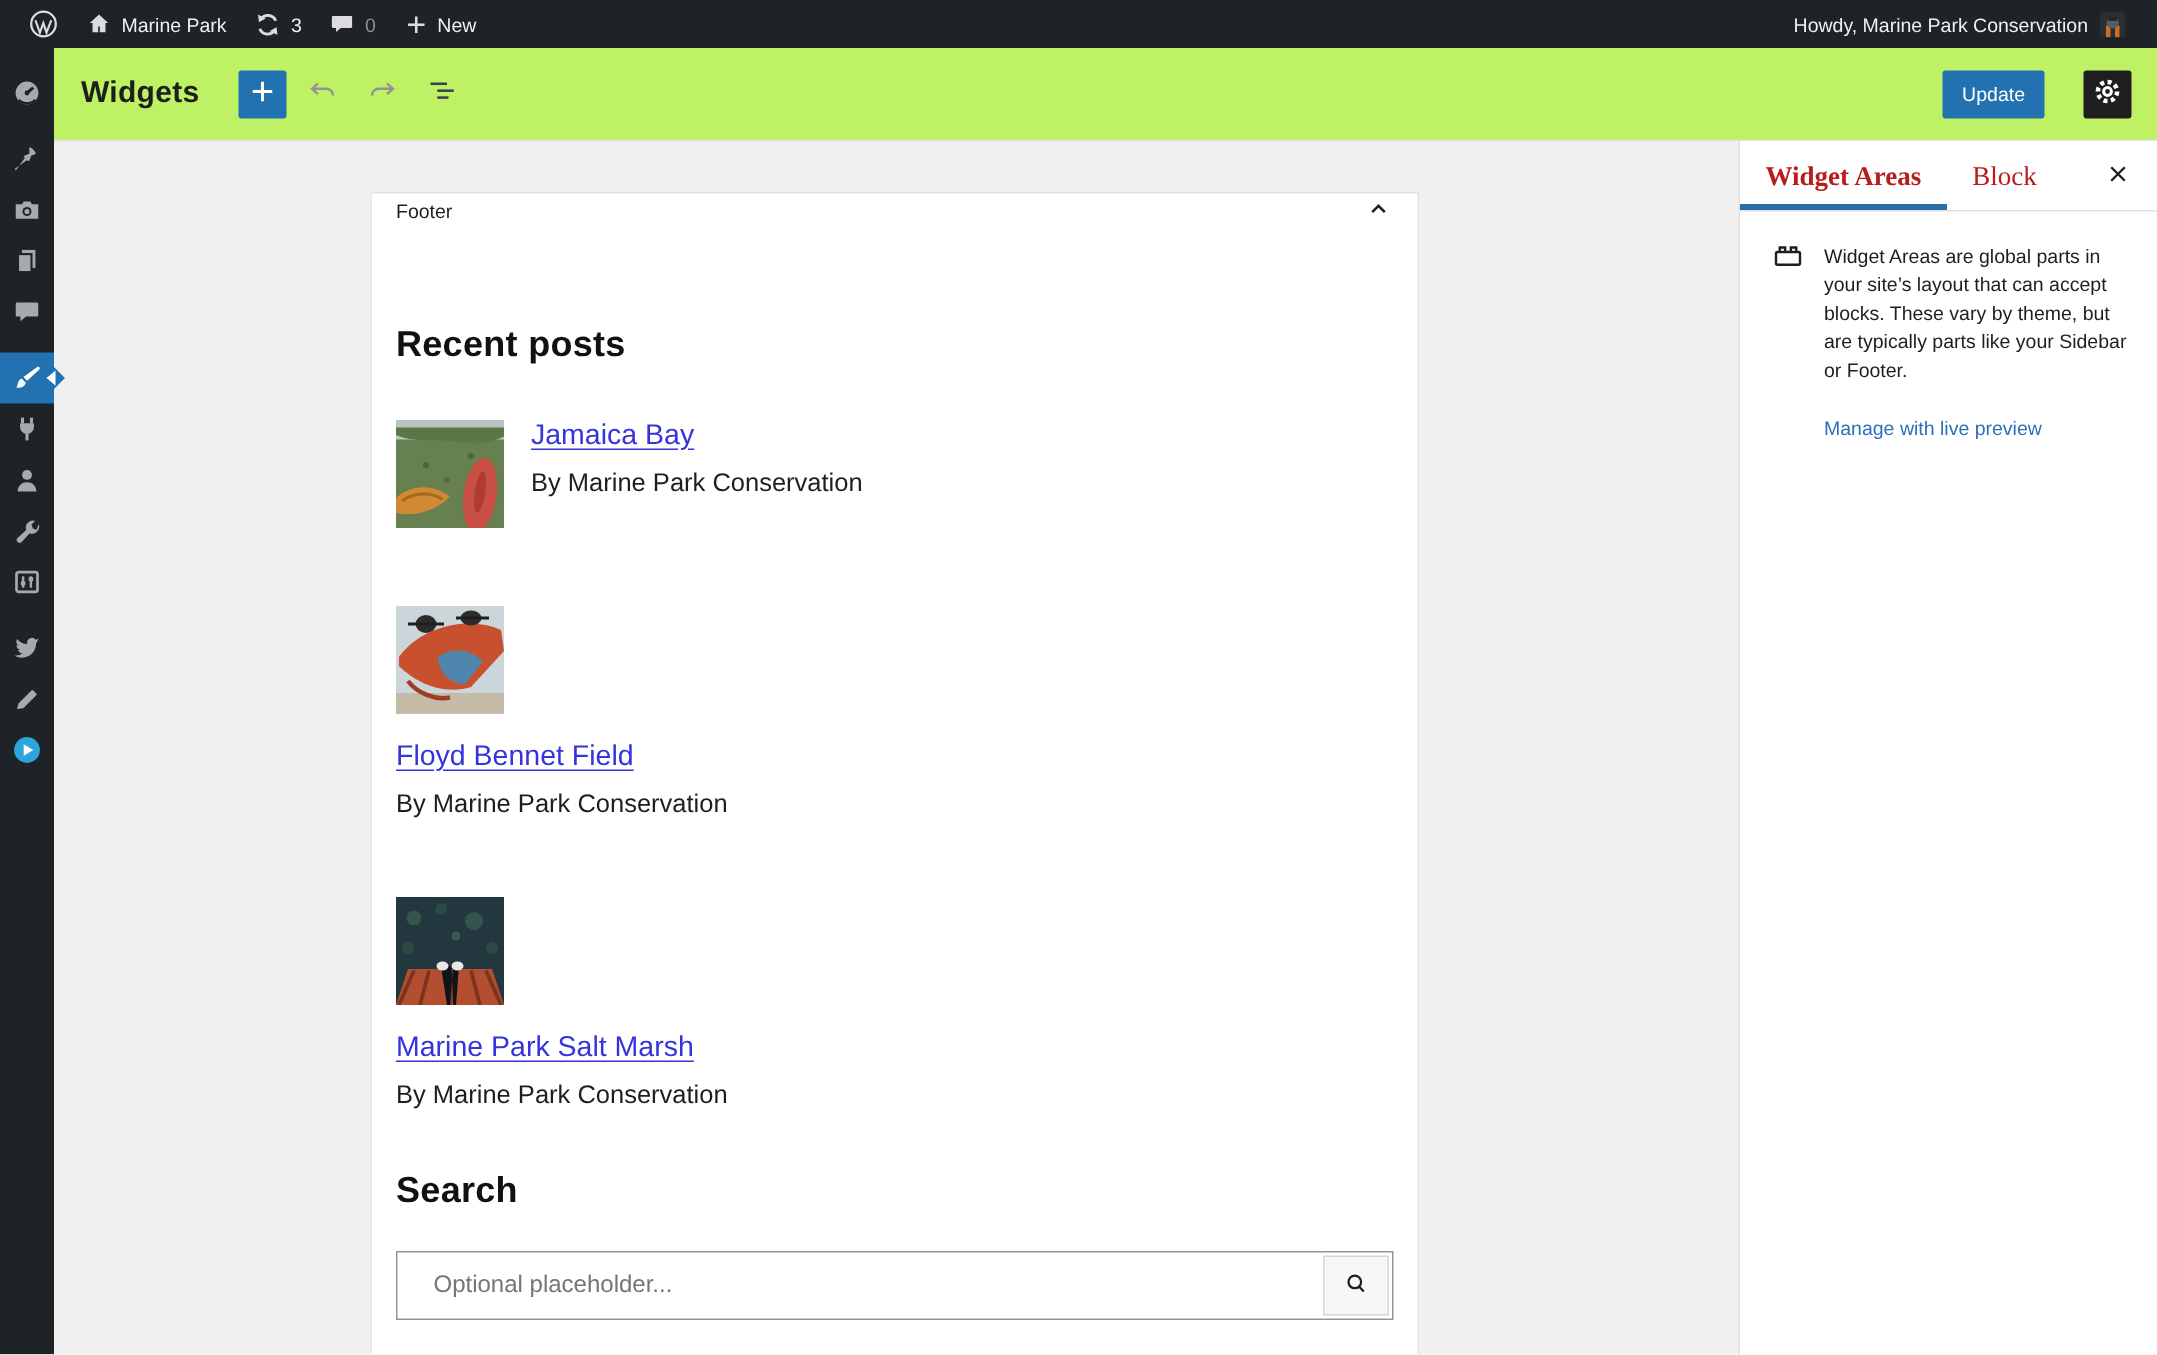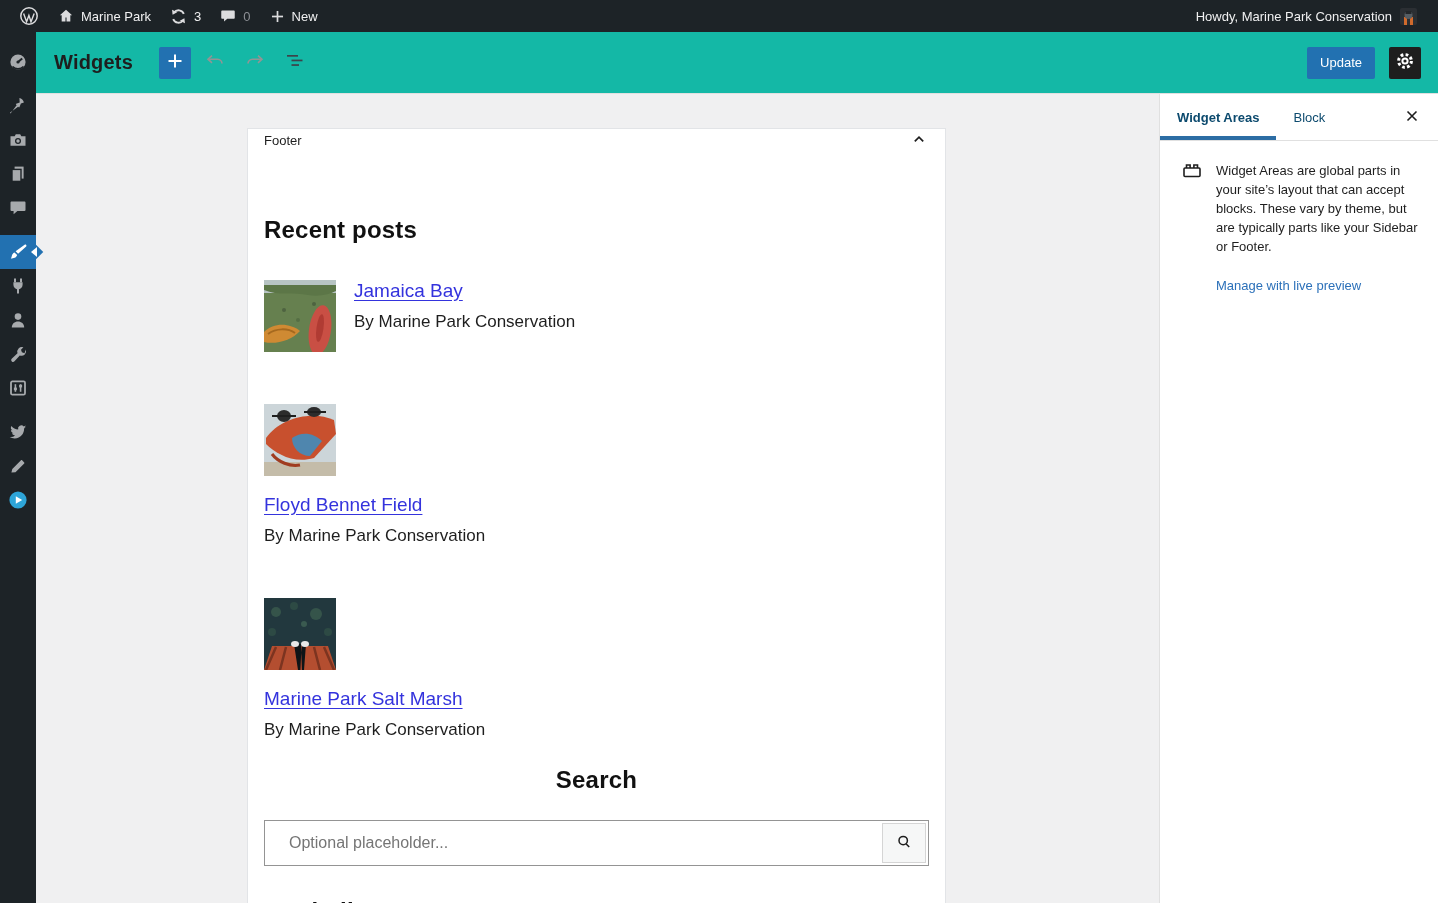--- a/index.html
+++ b/index.html
@@ -22,64 +22,64 @@
   .menu-item { position:relative; width:36px; height:34px; display:flex; align-items:center; justify-content:center; cursor:pointer; }
   .menu-item svg { display:block; }
   .menu-item.gap { margin-top:10px; }
   .menu-item.active { background:#2271b1; }
   .menu-item.active::before { content:''; position:absolute; right:-5px; top:50%; width:11px; height:11px;
     background:#2271b1; transform:translateY(-50%) rotate(45deg); }
   .menu-item.active::after { content:''; position:absolute; right:-1px; top:50%; transform:translateY(-50%);
     border-top:5px solid transparent; border-bottom:5px solid transparent; border-right:6px solid #fff; z-index:2; }
 
   
-  .editor-header { position:absolute; left:36px; top:32px; width:1402px; height:62px; background:#14b8a6;
+  .editor-header { position:absolute; left:36px; top:32px; width:1402px; height:62px; background:#bef264;
     border-bottom:1px solid #e0e0e0; display:flex; align-items:center; padding-left:18px; z-index:30; }
   .page-title { font-size:20px; font-weight:700; letter-spacing:.2px; }
   .hdr-tools { display:flex; align-items:center; margin-left:26px; gap:8px; }
   .btn-inserter { width:32px; height:32px; background:#2271b1; border:none; border-radius:2px;
     display:flex; align-items:center; justify-content:center; cursor:pointer; }
   .icon-btn { width:32px; height:32px; background:transparent; border:none; display:flex; align-items:center; justify-content:center; cursor:pointer; }
-  .hdr-right { margin-left:auto; display:flex; align-items:flex-end; gap:14px; padding-right:17px; }
+  .hdr-right { margin-left:auto; display:flex; align-items:flex-end; gap:26px; padding-right:17px; }
   .btn-update { height:32px; padding:0 13px; background:#2271b1; color:#fff; border:none; border-radius:2px;
     font-size:13px; font-family:inherit; cursor:pointer; }
   .btn-settings { width:32px; height:32px; background:#1e1e1e; border:none; border-radius:2px;
     display:flex; align-items:center; justify-content:center; cursor:pointer; }
 
   
   .canvas { position:absolute; left:36px; top:94px; width:1123px; height:809px; background:#f0f0f1; overflow:hidden; }
   .widget-card { position:absolute; left:211px; top:34px; width:699px; height:830px; background:#fff;
     border:1px solid #e2e4e7; padding:0 16px; }
   .panel-head { display:flex; align-items:center; justify-content:space-between; }
   .panel-title { font-size:13px; color:#1e1e1e; }
   .panel-toggle { background:none; border:none; cursor:pointer; padding:0; display:flex; }
   .w-heading { font-size:24px; font-weight:700; color:#111; margin-top:64px; letter-spacing:.2px; }
   .post { display:flex; gap:18px; margin-top:36px; align-items:flex-start; }
   .post + .post { margin-top:52px;flex-direction:column; }
   .thumb { width:72px; height:72px; flex:0 0 72px; display:block; }
   .post-title { font-size:19px; color:#3433dd; text-decoration:underline; text-underline-offset:3px; cursor:pointer; display:inline-block; }
   .post-byline { font-size:17px; color:#1e1e1e; margin-top:10px; }
-  .w-heading.search-h { margin-top:26px;text-align:center; }
+  .w-heading.search-h { margin-top:40px; }
   .search-row { position:relative; margin-top:26px; height:46px; }
   .search-input { width:100%; height:46px; border:1px solid #949494; background:#fff; padding:0 54px 0 24px;
     font-size:16px; font-family:inherit; color:#1e1e1e; }
   .search-input::placeholder { color:#757575; }
   .search-btn { position:absolute; right:3px; top:3px; width:44px; height:40px; background:#f6f7f7;
     border:1px solid #d5d5d5; cursor:pointer; display:flex; align-items:center; justify-content:center; }
   .w-heading.touch-h { margin-top:32px; }
   .social-row { display:flex; gap:13px; margin-top:27px; }
   .social-btn { width:31px; height:31px; border-radius:50%; border:none; display:flex; align-items:center; justify-content:center; cursor:pointer; padding:0; }
   .social-wordpress { background:#2d96cc; }
   .social-twitter { background:#1da1f2; }
   .social-twitch { background:#6a3fa0; }
 
   
   .inspector { position:absolute; left:1159px; top:94px; width:279px; height:809px; background:#fff; border-left:1px solid #e0e0e0; }
   .insp-tabs { display:flex; align-items:center; height:47px; border-bottom:1px solid #e0e0e0; }
-  .insp-tab { position:relative; height:100%; display:flex; align-items:center; padding:0 17px; font-size:13px; color:#0c4a6e; cursor:pointer; background:none; border:none; font-family:Liberation Sans, sans-serif; }
+  .insp-tab { position:relative; height:100%; display:flex; align-items:center; padding:0 17px; font-size:18px; color:#b91c1c; cursor:pointer; background:none; border:none; font-family:Liberation Serif, serif; }
   .insp-tab.active { font-weight:700; }
   .insp-tab.active::after { content:''; position:absolute; left:0; right:0; bottom:0; height:4px; background:#2c6da4; }
   .insp-close { margin-left:auto; margin-right:10px; width:32px; height:32px; background:none; border:none; cursor:pointer; display:flex; align-items:center; justify-content:center; }
   .insp-info { display:flex; gap:12px; padding:20px 20px 0 20px; }
   .insp-info svg { flex:0 0 24px; margin-top:-2px; }
   .insp-desc { font-size:13px; line-height:19px; color:#1e1e1e; }
   .manage-link { display:inline-block; margin:22px 0 0 56px; font-size:13px; color:#2b70b9; text-decoration:none; cursor:pointer; }
 </style>
 </head>
 <body>

